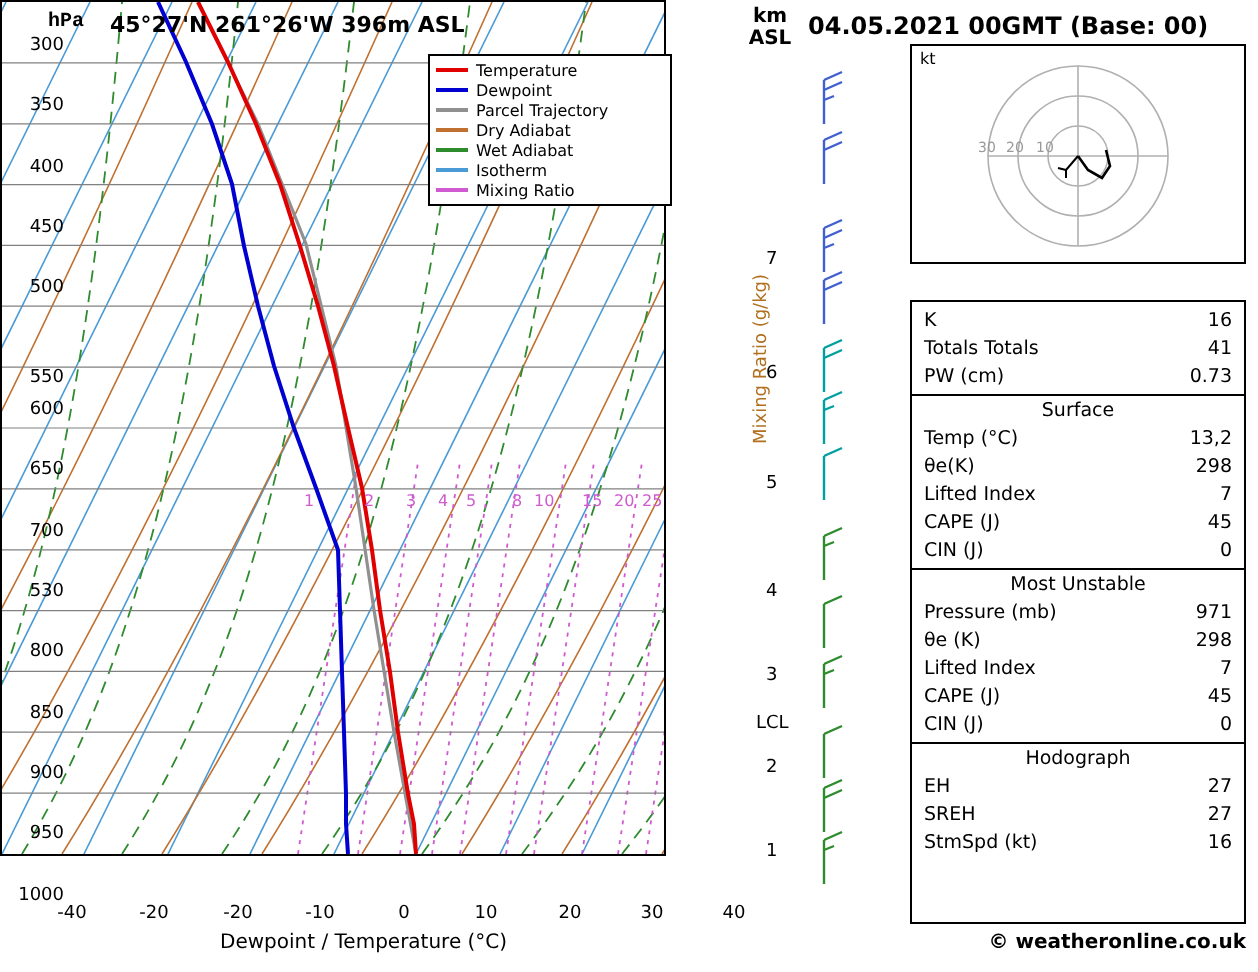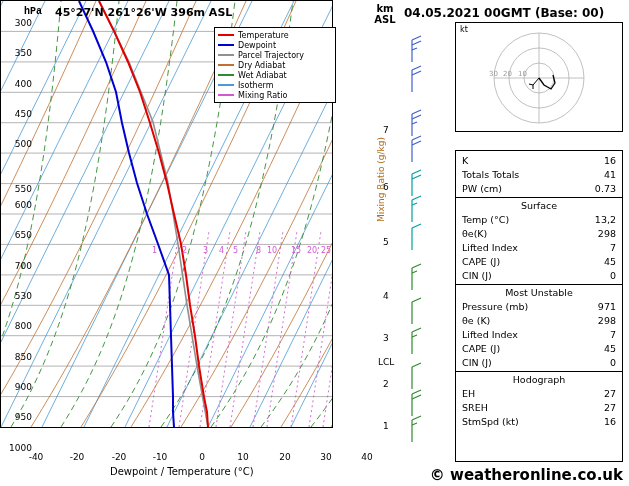--- a/index.html
+++ b/index.html
@@ -7,21 +7,21 @@
   .abs{position:absolute;}
   #skewt-title{left:55px;top:6px;font-size:11px;font-weight:bold;}
   #hpa-label{left:24px;top:6px;font-size:10px;font-weight:bold;font-family:Liberation Mono, monospace;}
   #km-label{left:374px;top:3px;font-size:10px;font-weight:bold;text-align:center;width:22px;line-height:11px;}
   #date-title{left:404px;top:6px;font-size:12px;font-weight:bold;}
   #plot{left:36px;top:22px;width:333px;height:428px;border:1px solid #000;box-sizing:border-box;overflow:hidden;}
   #plot svg{display:block;}
   .ylab{position:absolute;font-size:9px;text-align:right;width:32px;left:0;}
   .xlab{position:absolute;font-size:9px;text-align:center;width:30px;}
   #xaxis-title{left:110px;top:466px;font-size:10px;}
-  #credit{right:6px;top:466px;font-size:15px;font-weight:bold;text-align:center;}
+  #credit{right:6px;top:466px;font-size:10px;font-weight:bold;text-align:center;}
   .rightlab{position:absolute;font-size:9px;}
   #mixing-axis-label{position:absolute;left:376px;top:222px;font-size:9px;transform:rotate(-90deg);transform-origin:left top;white-space:nowrap;color:#b07020;}
   #legend{position:absolute;left:214px;top:27px;width:122px;border:1px solid #000;background:#fff;font-size:8px;padding:2px 3px;box-sizing:border-box;}
   #legend div{display:flex;align-items:center;height:10px;}
   #legend .sw{width:16px;height:2px;margin-right:4px;flex:0 0 16px;}
   #hodo-box{position:absolute;left:455px;top:22px;width:166px;height:108px;border:1px solid #000;background:#fff;}
   #hodo-kt{position:absolute;left:4px;top:2px;font-size:8px;}
   #info-box{position:absolute;left:455px;top:150px;width:166px;height:310px;border:1px solid #000;background:#fff;font-size:9.5px;}
   .inforow{display:flex;justify-content:space-between;padding:0 6px;height:14px;line-height:14px;}
   .infohdr{text-align:center;height:14px;line-height:14px;font-size:9.5px;}

